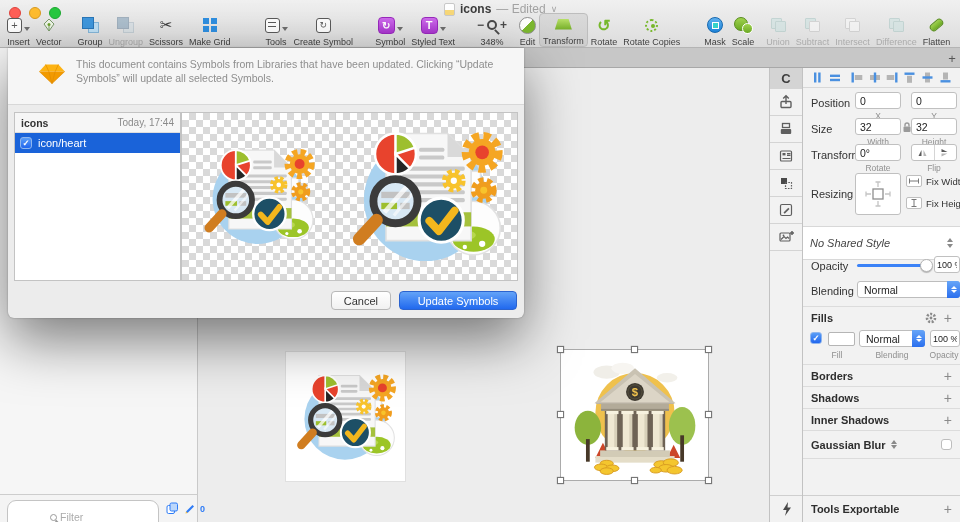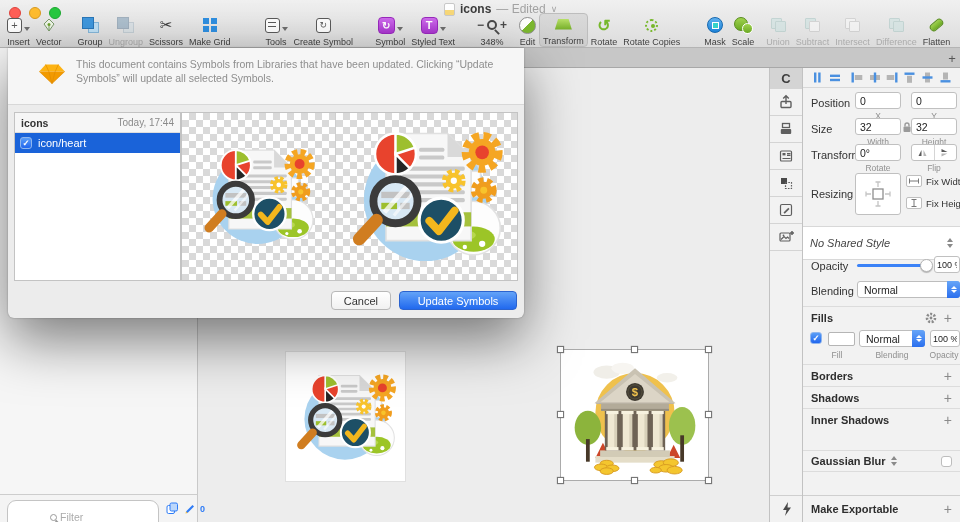--- a/index.html
+++ b/index.html
@@ -697,27 +697,27 @@
       <span class="plus">+</span>
     </div>
     <div class="secrow" style="top:318px;height:22px">
       <span class="hdr">Shadows</span>
       <span class="plus">+</span>
     </div>
     <div class="secrow" style="top:340px;height:22px">
       <span class="hdr">Inner Shadows</span>
       <span class="plus">+</span>
     </div>
-    <div class="secrow" style="top:382px;height:22px;border-bottom:1px solid #dcdcdc">
+    <div class="secrow" style="top:362px;height:29px;border-bottom:1px solid #dcdcdc">
       <span style="display:flex;align-items:center;gap:5px">
         <span class="hdr">Gaussian Blur</span>
         <span class="updown"></span>
       </span>
       <span class="cbx empty" style="width:11px;height:11px"></span>
     </div>
 
     <div class="exprow">
-      <span class="hdr">Make Exportable</span>
+      <span class="hdr">Tools Exportable</span>
       <span class="plus">+</span>
     </div>
   </div>
 
 </div>
 
 </body></html>

